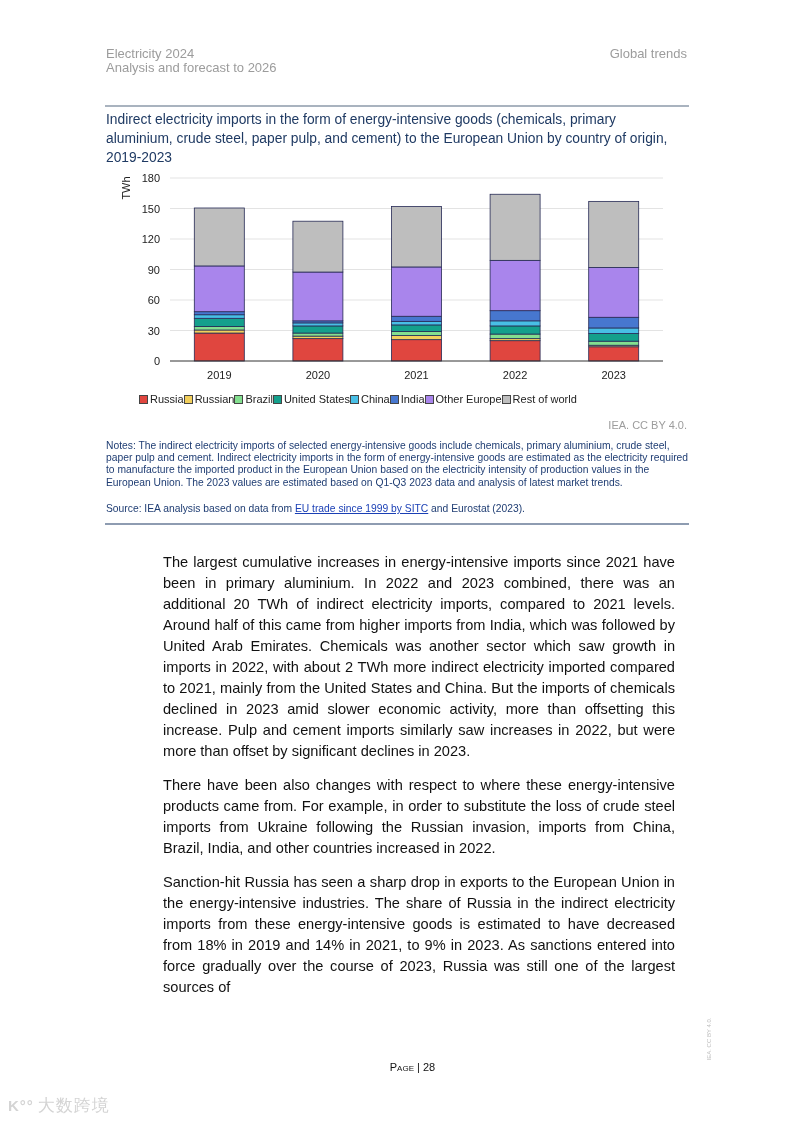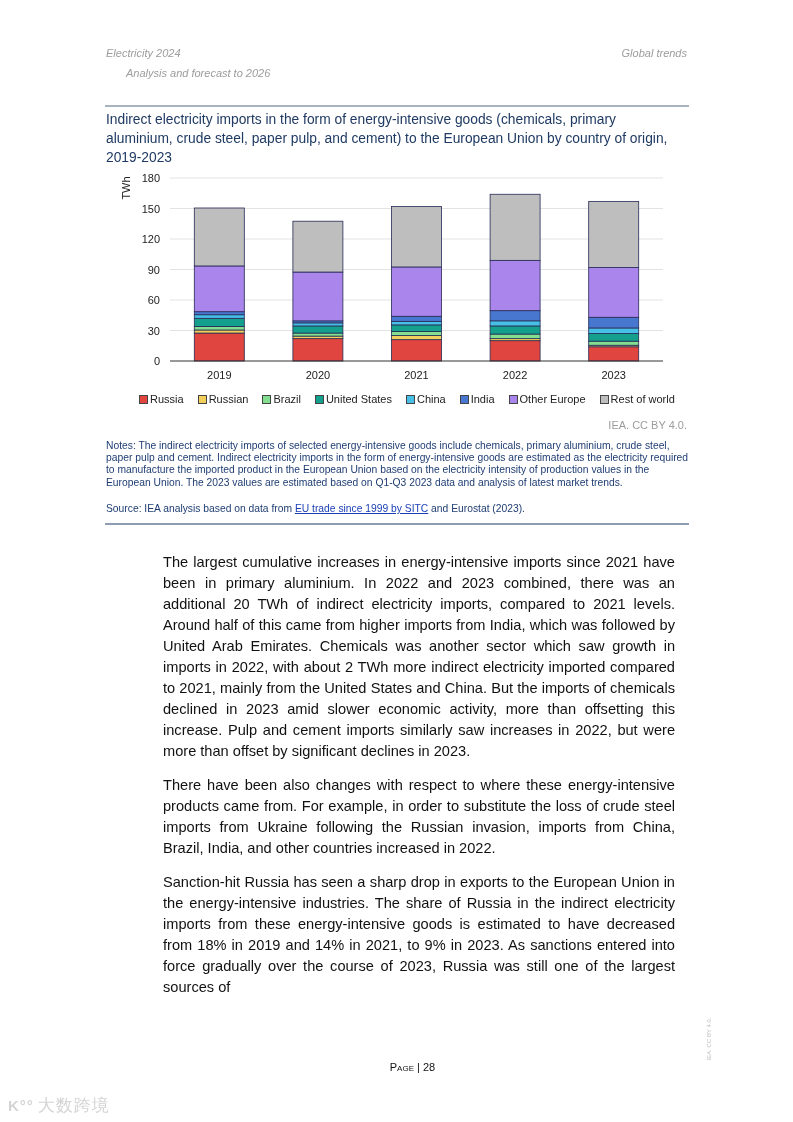--- a/index.html
+++ b/index.html
@@ -1,26 +1,26 @@
 <!DOCTYPE html>
 <html><head>
 <meta charset="utf-8">
 <style>
   html, body { margin: 0; padding: 0; background: #ffffff; }
   body { width: 793px; height: 1122px; position: relative; overflow: hidden;
          font-family: "Liberation Sans", sans-serif; color: #111; }
   .abs { position: absolute; }
-  .hdr { font-size: 11px; color: #9c9c9c; line-height: 13px; font-style: italic; }
+  .hdr { font-size: 13px; color: #9c9c9c; line-height: 13px; }
   .rule { position: absolute; left: 105px; width: 584px; height: 1.5px; }
   #rule-top { top: 105px; background: #a9b3bf; }
   #rule-bottom { top: 523px; background: #8e9cb1; }
   #chart-title { left: 106px; top: 110px; width: 580px; font-weight: normal;
                  font-size: 13.8px; line-height: 19px; color: #1f3a63; }
   #chart-svg { position: absolute; left: 0; top: 0; width: 793px; height: 390px; }
-  #legend { position: absolute; left: 139px; top: 393px; display: flex; gap: 14px;
+  #legend { position: absolute; left: 139px; top: 393px; display: flex; 
             font-size: 11px; color: #222; white-space: nowrap; }
   .legend-item { display: flex; align-items: center; }
   .legend-swatch { width: 7px; height: 7px; border: 1px solid #444; margin-right: 2px; display: inline-block; }
   #credit { right: 106px; top: 419px; font-size: 11px; color: #9c9c9c; }
   #notes { left: 106px; top: 440px; width: 584px; font-size: 10.3px; line-height: 12.2px; color: #1f3d73; }
   #source { left: 106px; top: 503px; width: 584px; font-size: 10.3px; line-height: 12.2px; color: #1f3d73; }
   #source a { color: #1a3fb5; text-decoration: underline; }
   #body-text { left: 163px; top: 552px; width: 524px; font-size: 14.6px; line-height: 21px;
                color: #111; text-align: justify; }
   #body-text p { margin: 0 12px 13px 0; }
@@ -28,21 +28,21 @@
   #page-number .pg { font-variant: small-caps; }
   #side-license { left: 688px; top: 1036px; font-size: 6px; color: #bdbdbd;
                   transform: rotate(-90deg); transform-origin: center; white-space: nowrap; }
   #watermark { left: 8px; top: 1094px; font-size: 17px; color: #d4d4d4; letter-spacing: 1px; }
   #watermark .logo { font-weight: bold; font-size: 15px; margin-right: 4px; }
 </style>
 </head>
 <body>
 
 <div class="abs hdr" style="left:106px; top:47px;">Electricity 2024</div>
-<div class="abs hdr" style="left:106px; top:67px;margin-left:20px;">Analysis and forecast to 2026</div>
+<div class="abs hdr" style="left:106px; top:61px;">Analysis and forecast to 2026</div>
 <div class="abs hdr" style="right:106px; top:47px;">Global trends</div>
 
 <div class="rule" id="rule-top"></div>
 
 <div class="abs" id="chart-title">Indirect electricity imports in the form of energy-intensive goods (chemicals, primary aluminium, crude steel, paper pulp, and cement) to the European Union by country of origin, 2019-2023</div>
 
 <svg id="chart-svg" xmlns="http://www.w3.org/2000/svg">
     <text x="160" y="365" text-anchor="end" font-size="11" font-family="Liberation Sans, sans-serif" fill="#222">0</text>
     <line x1="170" x2="663" y1="330.5" y2="330.5" stroke="#e3e3e3" stroke-width="1"></line>
     <text x="160" y="334.5" text-anchor="end" font-size="11" font-family="Liberation Sans, sans-serif" fill="#222">30</text>

